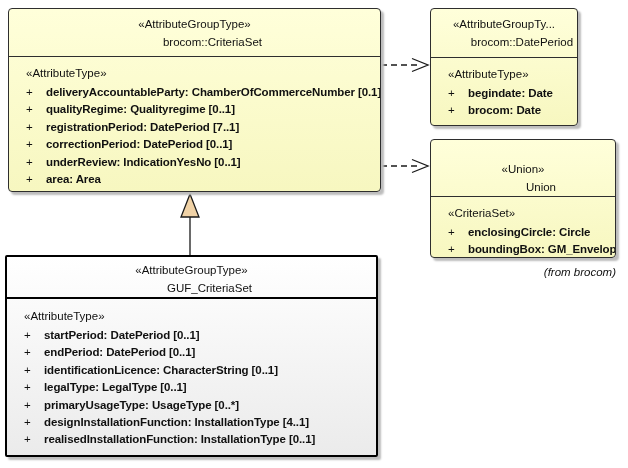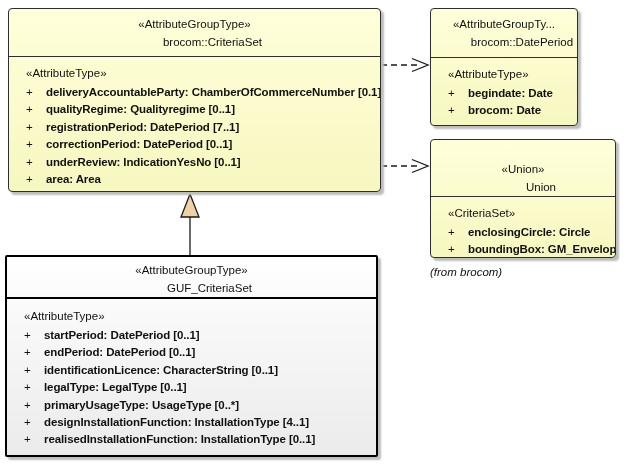--- a/index.html
+++ b/index.html
@@ -26,21 +26,21 @@
   .stereo{font-size:11.5px;line-height:18px;white-space:nowrap;}
   .cname{font-size:11.5px;font-weight:normal;line-height:18px;white-space:nowrap;margin-left:36px;}
   .body{padding:8px 13px 0 17px;font-size:11.5px;}
   .section{line-height:17px;margin-bottom:2px;white-space:nowrap;}
   .attr-row{display:flex;line-height:17.4px;}
   .vis{width:20px;flex:none;}
   .attr-text{white-space:nowrap;letter-spacing:-0.1px;font-weight:bold;}
   .conn-svg{position:absolute;left:0;top:0;}
   .from-note{
     position:absolute;left:430px;top:266px;width:186px;
-    text-align:left;font-size:11.5px;font-style:italic;white-space:nowrap;
+    text-align:right;font-size:11.5px;font-style:italic;white-space:nowrap;
   }
 </style>
 </head>
 <body>
 
 <div class="canvas">
 
   <svg class="conn-svg" width="628" height="468" viewBox="0 0 628 468">
 
     <g>

